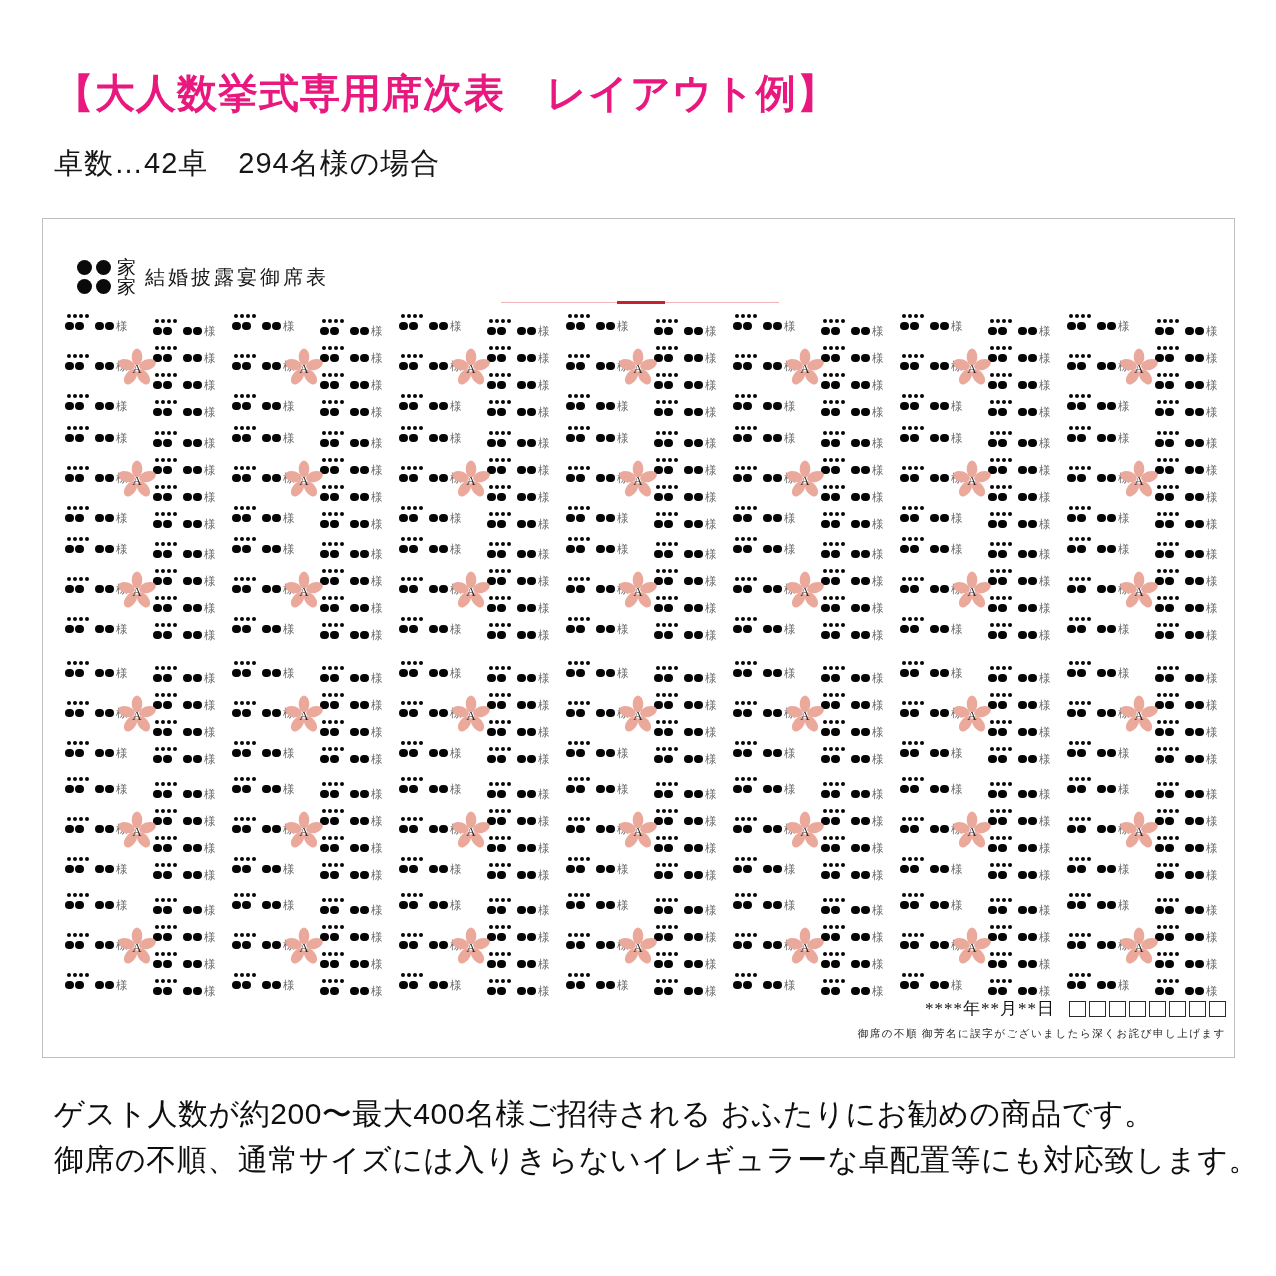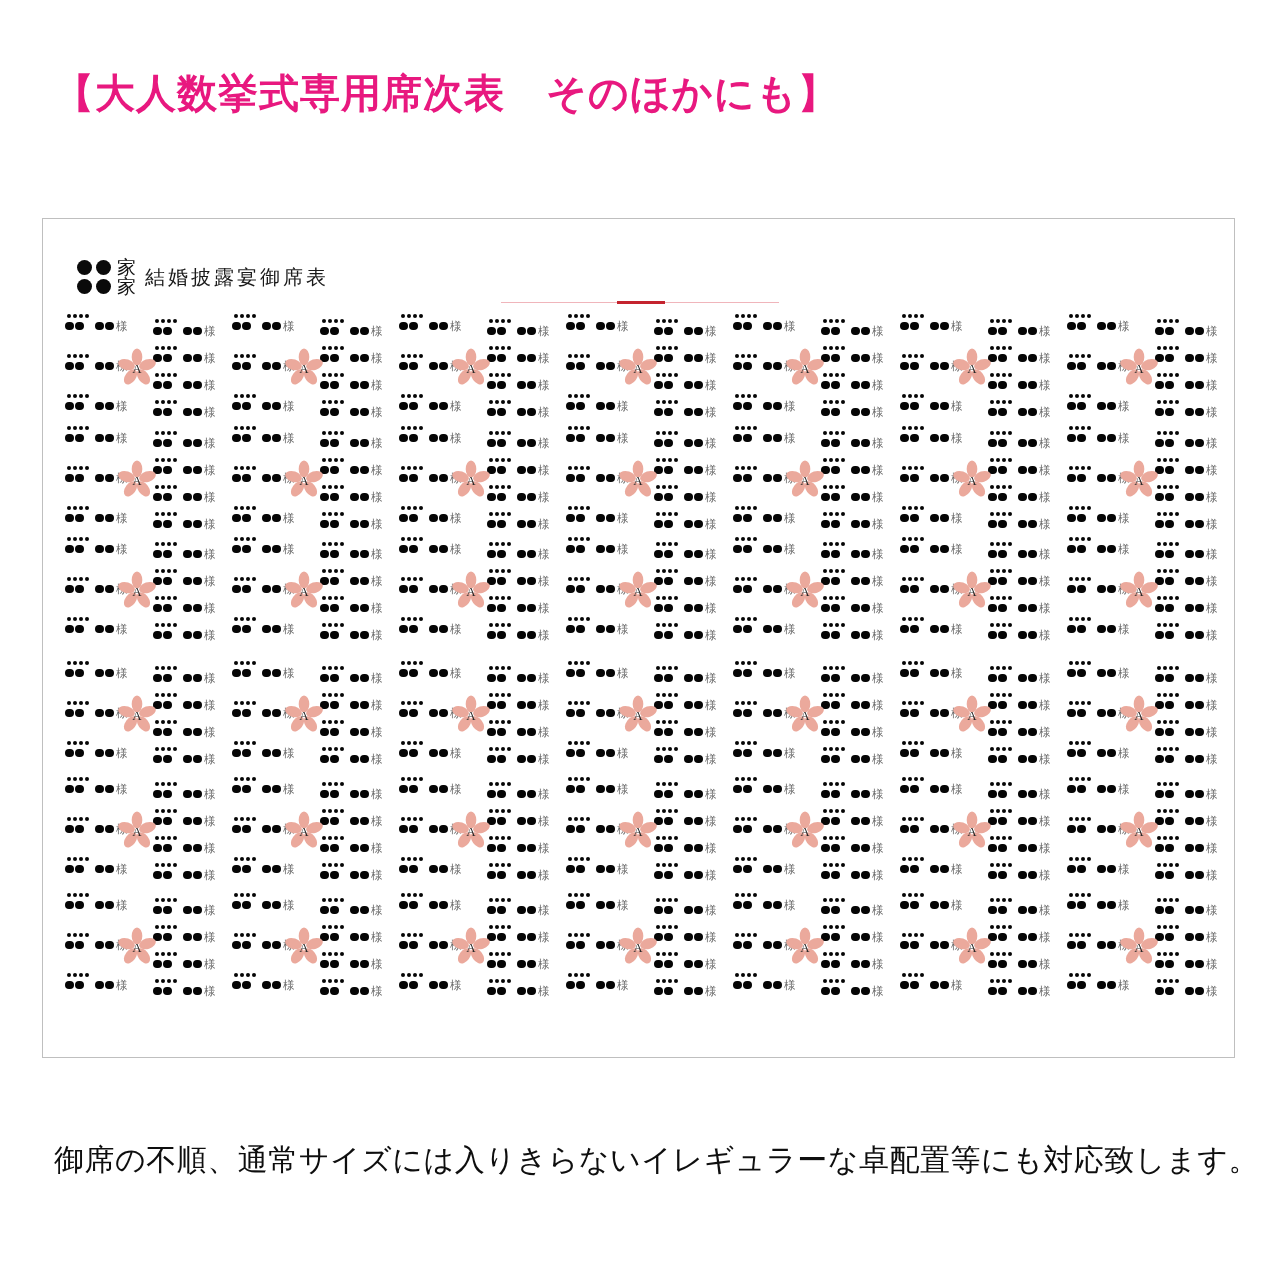--- a/index.html
+++ b/index.html
@@ -56,21 +56,22 @@
 
   .desc{position:absolute;left:54px;margin:0;font-size:30px;color:#0e0e0e;letter-spacing:0.5px;}
   .desc1{top:1094px;}
   .desc2{top:1140px;}
 </style>
 </head>
 <body>
 
 <div class="page">
 
-  <h1 class="page-title">【大人数挙式専用席次表　そのほかにも】</h1>
+  <h1 class="page-title">【大人数挙式専用席次表　レイアウト例】</h1>
+  <p class="page-subtitle">卓数…42卓　294名様の場合</p>
 
   <div class="chart-box">
 
     <div class="family-block">
       <div class="family-rows">
         <div class="family-row">
           <span class="fdot"></span>
           <span class="fdot"></span>
           <span class="family-kanji">家</span>
         </div>
@@ -3737,18 +3738,35 @@
               <ellipse cx="0" cy="-11" rx="5.3" ry="8.6" fill="#eba99c" transform="rotate(0)"></ellipse>
               <ellipse cx="0" cy="-11" rx="5.3" ry="8.6" fill="#eba99c" transform="rotate(72)"></ellipse>
               <ellipse cx="0" cy="-11" rx="5.3" ry="8.6" fill="#eba99c" transform="rotate(144)"></ellipse>
               <ellipse cx="0" cy="-11" rx="5.3" ry="8.6" fill="#eba99c" transform="rotate(216)"></ellipse>
               <ellipse cx="0" cy="-11" rx="5.3" ry="8.6" fill="#eba99c" transform="rotate(288)"></ellipse>
               <text x="0" y="4.5" text-anchor="middle" font-size="13" fill="#2b2b2b" font-family="Liberation Serif, serif">A</text>
             </svg></div>
         </div>
       </div>
 
+    <div class="chart-footer">
+      <div class="date-line">
+        <span>****年**月**日</span>
+        <span class="boxes" id="name-boxes">
+            <span class="nbox"></span>
+            <span class="nbox"></span>
+            <span class="nbox"></span>
+            <span class="nbox"></span>
+            <span class="nbox"></span>
+            <span class="nbox"></span>
+            <span class="nbox"></span>
+            <span class="nbox"></span>
+          </span>
+      </div>
+      <div class="apology">御席の不順 御芳名に誤字がございましたら深くお詫び申し上げます</div>
+    </div>
 
   </div>
 
+  <p class="desc desc1">ゲスト人数が約200〜最大400名様ご招待される おふたりにお勧めの商品です。</p>
   <p class="desc desc2">御席の不順、通常サイズには入りきらないイレギュラーな卓配置等にも対応致します。</p>
 
 </div>
 
 </body></html>

